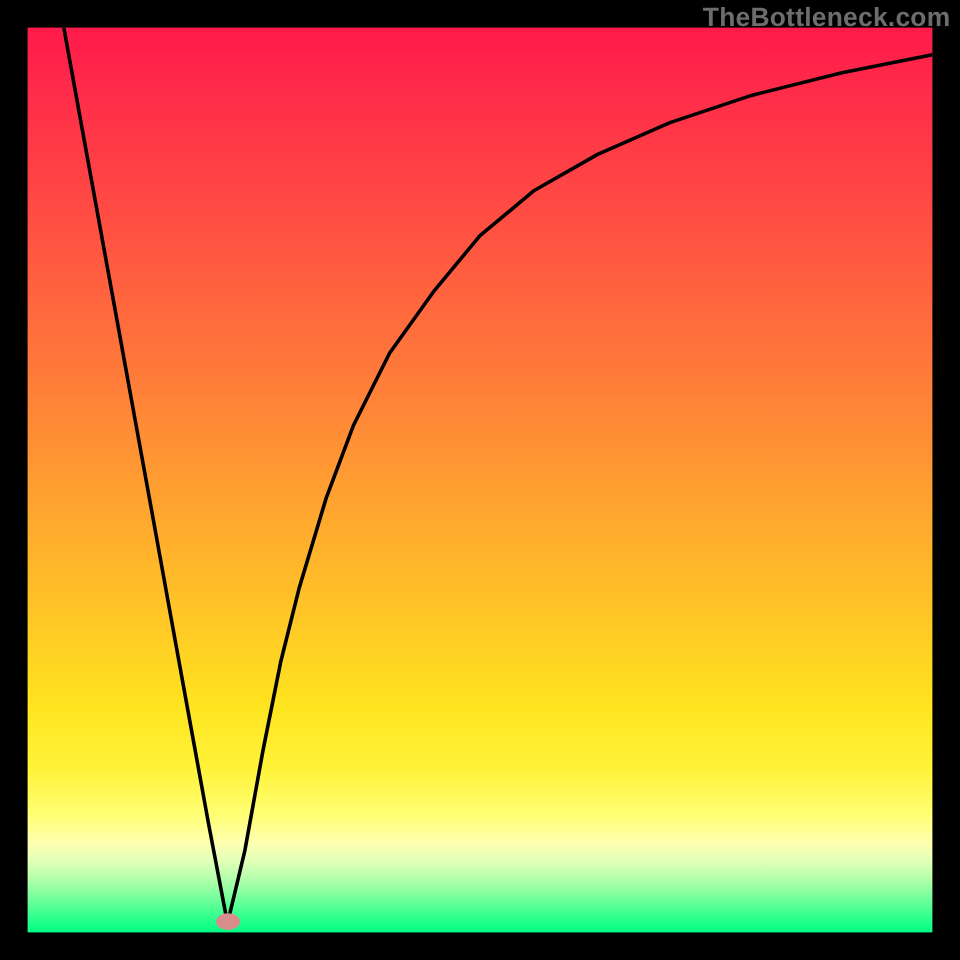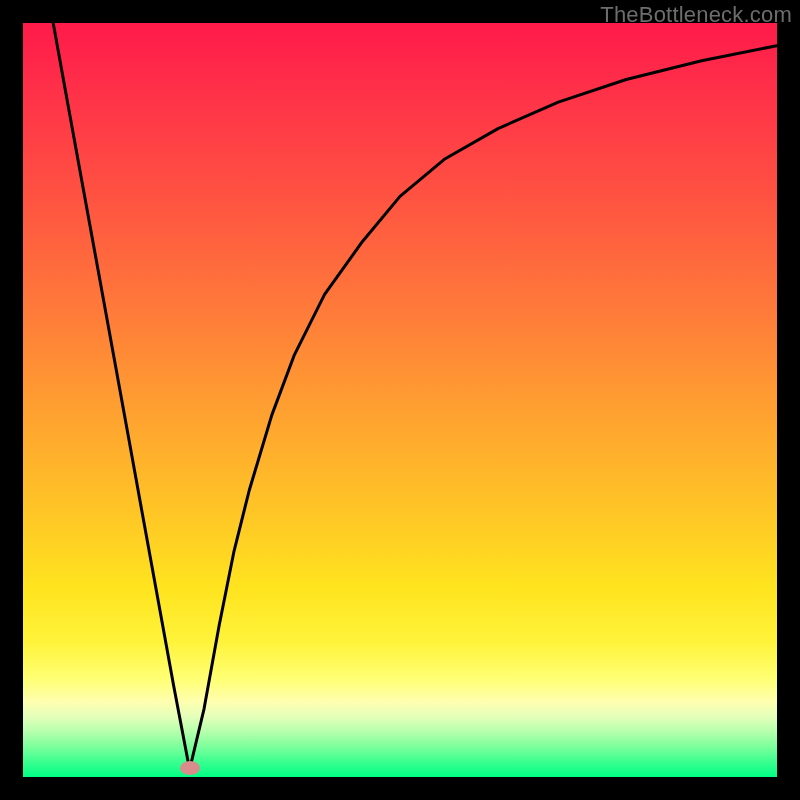--- a/index.html
+++ b/index.html
@@ -59,21 +59,21 @@
     border-radius: 50%;
     transform: translate(-50%, -50%);
     pointer-events: none;
   }
   .watermark {
     position: absolute;
     top: 2px;
     right: 8px;
     color: #6d6d6d;
     font-size: 22px;
-    font-weight: 400;
+    font-weight: 700;
     letter-spacing: 0.2px;
     user-select: none;
   }
 </style>
 </head>
 <body>
 
 <div class="frame">
 
   <div class="plot-area">

